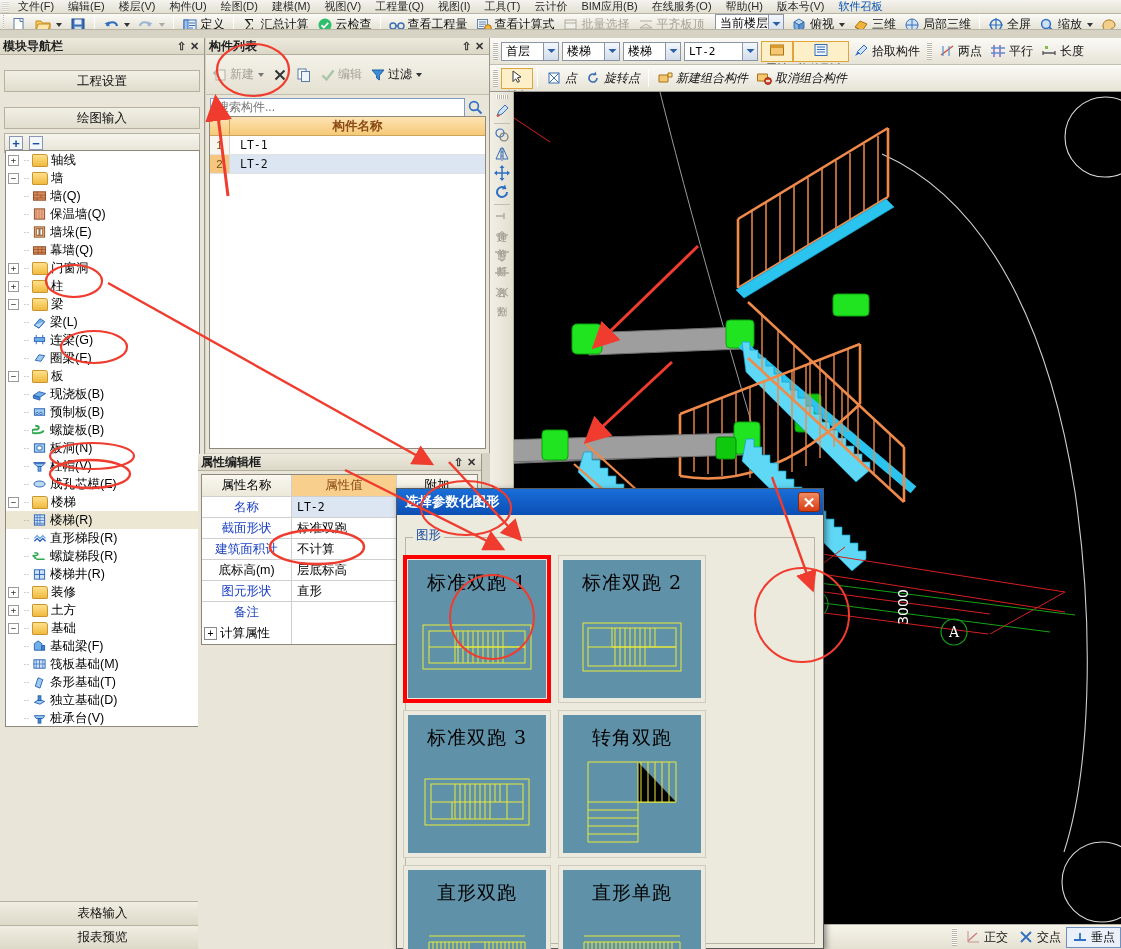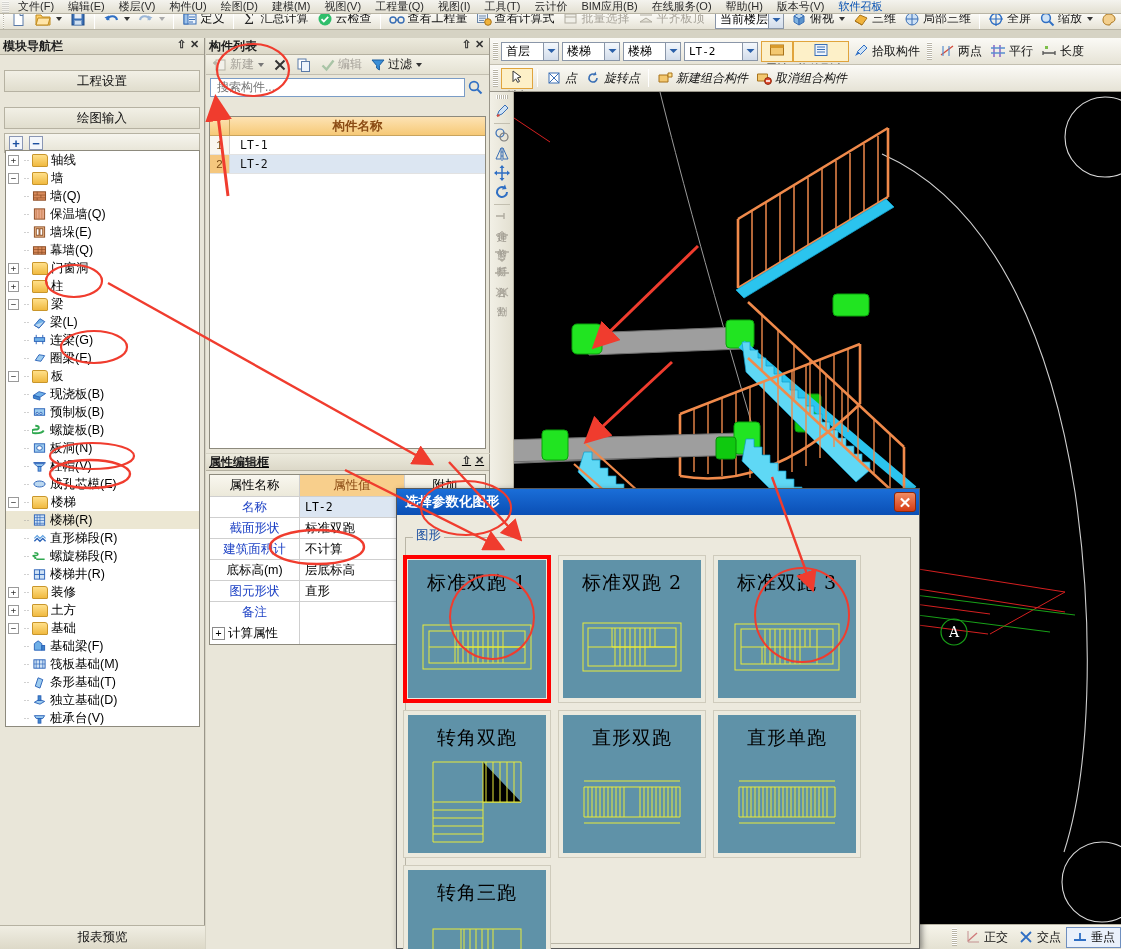--- a/index.html
+++ b/index.html
@@ -25,21 +25,21 @@
   .menubar .grip { width:7px; height:12px; background:
       repeating-linear-gradient(#fff 0 1px, #bbb 1px 2px); margin:0 2px; opacity:.5;}
   .menu-item { padding:0 7px; white-space:nowrap; line-height:13px; cursor:default; }
   .menu-item.blue { color:#0a53b3; }
 
   
   .toolbar1 {
     position:absolute; top:14px; left:0; width:1121px; height:16px;
     background:linear-gradient(#fbfaf6,#e6e3d6);
     border-bottom:1px solid #b9b5a6;
-    display:flex; align-items:flex-end; overflow:hidden;
+    display:flex; align-items:flex-start; overflow:hidden;
   }
   .tb-btn {
     display:flex; align-items:center; gap:3px;
     padding:1px 4px; height:21px; white-space:nowrap;
     font-size:12px; color:#111; cursor:default;
   }
   .tb-btn.dim { color:#a8a49a; }
   .tb-sep { width:1px; height:18px; background:#bbb6a6; margin:0 4px;
             border-right:1px solid #fff; }
   .tb-grip { width:5px; height:18px;
@@ -53,21 +53,21 @@
   .ico svg { display:block; }
 
   
   .leftpanel {
     position:absolute; top:38px; left:0; width:205px; height:911px;
     background:#e9e6d9; border-right:1px solid #9a968a;
   }
   .panel-title {
     height:17px; background:linear-gradient(#eceadd,#dcd8c8);
     border-bottom:1px solid #b4b0a0;
-    display:flex; padding:0 3px;
+    display:flex; align-items:center; padding:0 3px;
     font-size:12px; font-weight:bold; color:#1d1d1d;
   }
   .panel-title .spacer { flex:1; }
   .pt-btn { width:13px;height:13px; display:flex;align-items:center;justify-content:center;
             font-size:11px;color:#333; cursor:default;}
   .nav-tab {
     height:22px; margin:15px 4px 0 4px;
     background:linear-gradient(#f2f0e6,#e0ddcd);
     border:1px solid #b6b2a2;
     display:flex;align-items:center;justify-content:center;
@@ -106,21 +106,21 @@
     display:flex;align-items:center;justify-content:center;
     font-size:12.5px;color:#111;cursor:default;
   }
 
   
   .listpanel {
     position:absolute; top:38px; left:206px; width:284px; height:415px;
     background:#e9e6d9; border-right:1px solid #9a968a;
   }
   .list-toolbar {
-    height:20px; display:flex; align-items:center; padding-left:2px;
+    height:40px; display:flex; align-items:center; padding-left:2px;
     background:linear-gradient(#f4f2e8,#e4e1d2); border-bottom:1px solid #c3bfb0;
   }
   .lt-btn { display:flex;align-items:center;gap:2px;padding:1px 4px;font-size:12px;
             color:#111;cursor:default;white-space:nowrap;}
   .lt-btn.dim { color:#a5a199; }
   .search-row { height:24px; padding:3px 4px; display:flex; align-items:center; }
   .search-box {
     flex:1; height:19px; border:1px solid #7a9cc6; background:#fff;
     display:flex;align-items:center;padding:0 4px;
   }
@@ -142,22 +142,22 @@
   .grow.sel { background:#dce6f2; }
   .grow .num { width:20px; border-right:1px solid #d7d7d7;
     display:flex;align-items:center;justify-content:center;
     font-size:11.5px; color:#7a4a12; background:#f9f6ef;}
   .grow.sel .num { background:#f5c77e; }
   .grow .nm { flex:1; display:flex;align-items:center;padding-left:10px;
     font-family:"DejaVu Sans Mono", monospace; font-size:11.5px; color:#111;}
 
   
   .proppanel {
-    position:absolute; top:454px; left:206px; width:284px; height:495px;
-    background:#e9e6d9; border-right:1px solid #9a968a;text-decoration:underline;
+    position:absolute; top:454px; left:198px; width:284px; height:495px;
+    background:#e9e6d9; border-right:1px solid #9a968a;
   }
   .ptable { position:absolute; top:20px; left:3px; width:277px;
             border:1px solid #8d8a7d; background:#fff; }
   .prow { display:flex; height:21px; border-bottom:1px solid #cfcfcf; }
   .prow:last-child { border-bottom:0; }
   .pname { width:90px; border-right:1px solid #cfcfcf;
     display:flex;align-items:center;justify-content:center;
     font-size:12.5px; color:#1a3fc4; }
   .pname.black { color:#000; }
   .pname.hdr { color:#000; font-weight:normal; background:linear-gradient(#f9f7ef,#ece9da);}
@@ -225,21 +225,21 @@
     background:linear-gradient(#f6f4ea,#e4e1d2);
     border-top:1px solid #b6b2a2;
     display:flex; align-items:center; justify-content:flex-end; overflow:hidden;
   }
   .sb-btn { display:flex;align-items:center;gap:3px;padding:1px 5px;font-size:12px;
             color:#111;white-space:nowrap;cursor:default;}
   .sb-btn.pressed { border:1px solid #6f8fbf; background:#eaf1fb; }
 
   
   .dialog {
-    position:absolute; left:396px; top:488px; width:524px; height:461px;
+    position:absolute; left:396px; top:488px; width:428px; height:461px;
     background:#ece9dd; border:1px solid #5a5a5a;
     box-shadow:2px 2px 6px rgba(0,0,0,.45);
     z-index:40;
   }
   .dlg-title {
     height:26px; background:linear-gradient(#1a6ed8,#0b4fb5);
     display:flex;align-items:center; padding:0 3px 0 8px;
   }
   .dlg-title .t { flex:1; color:#fff; font-size:13.5px; font-weight:bold; }
   .dlg-close {
@@ -747,20 +747,21 @@
           <span class="tdots">··</span>
           <span class="tleaf-ico"><svg width="15" height="14" viewBox="0 0 15 15">
               <path d="M2 5h11l-2 3H4z" fill="#9ccbef" stroke="#2a62b8"></path>
               <rect x="6" y="8" width="3" height="5" fill="#3f86cc" stroke="#2a62b8"></rect>
             </svg></span>
           <span>桩承台(V)</span>
         </div>
       </div>
 
     <div class="bottom-tabs">
+      <div class="bt">表格输入</div>
       <div class="bt">报表预览</div>
     </div>
   </div>
 
   <div class="listpanel">
     <div class="panel-title">
       <span>构件列表</span>
       <span class="spacer"></span>
       <span class="pt-btn">⇧</span>
       <span class="pt-btn">✕</span>

